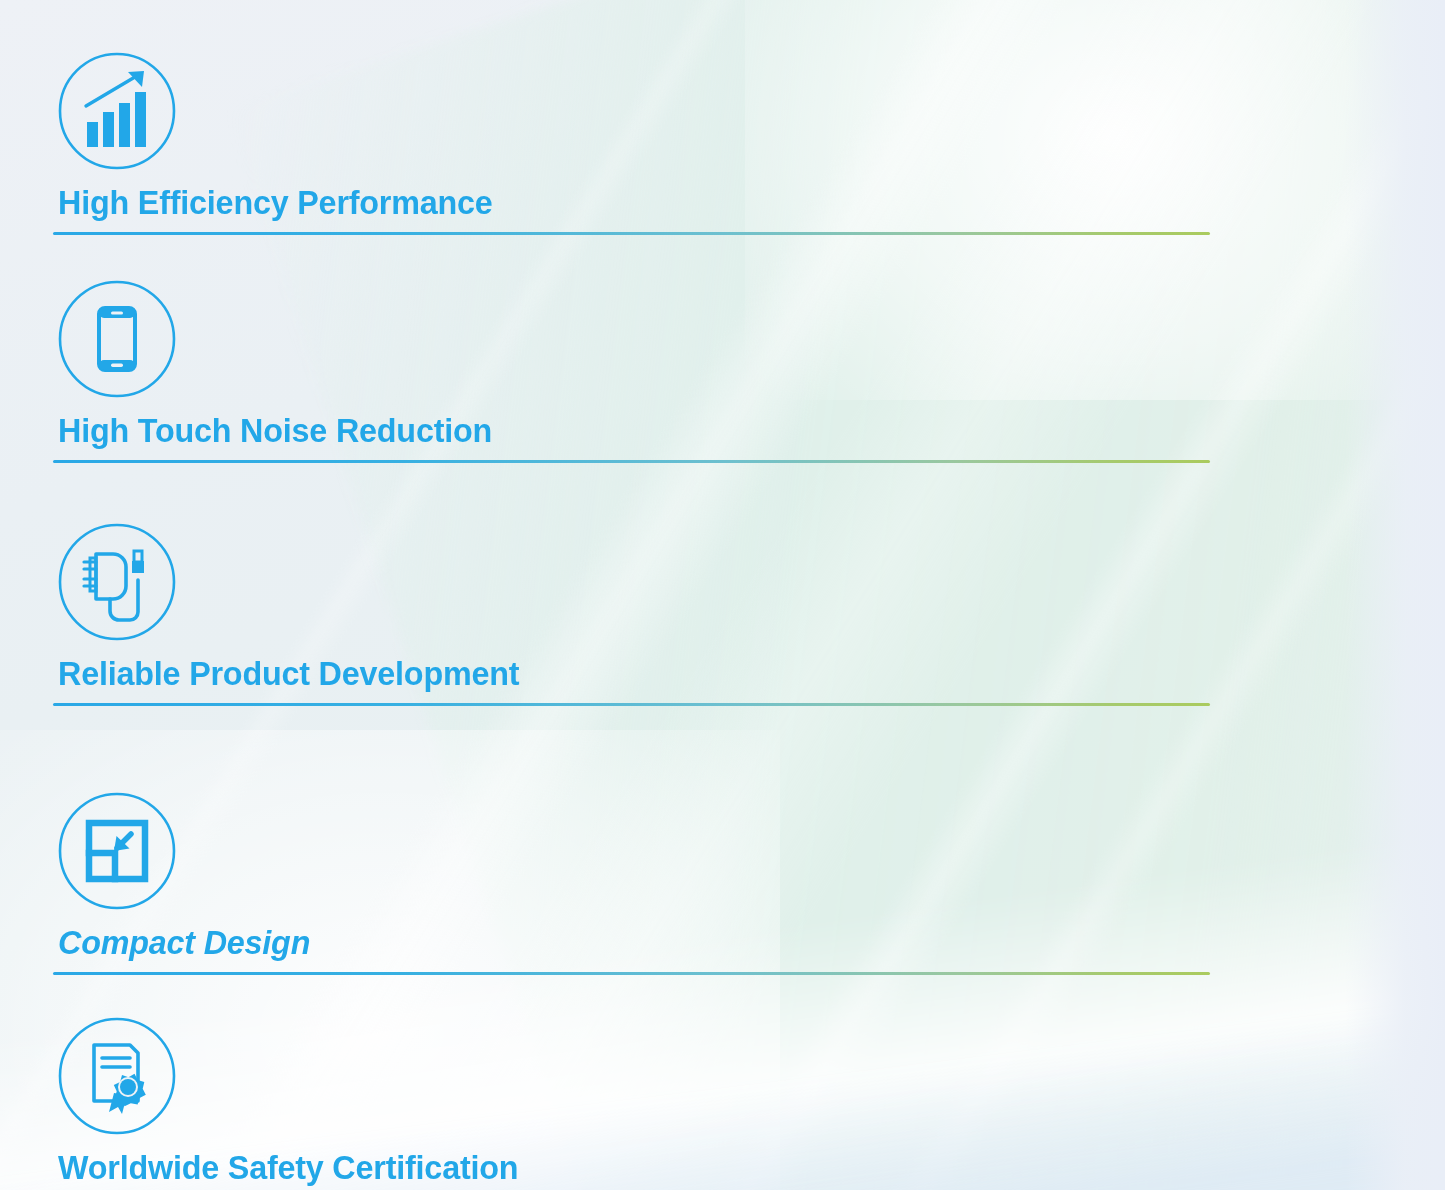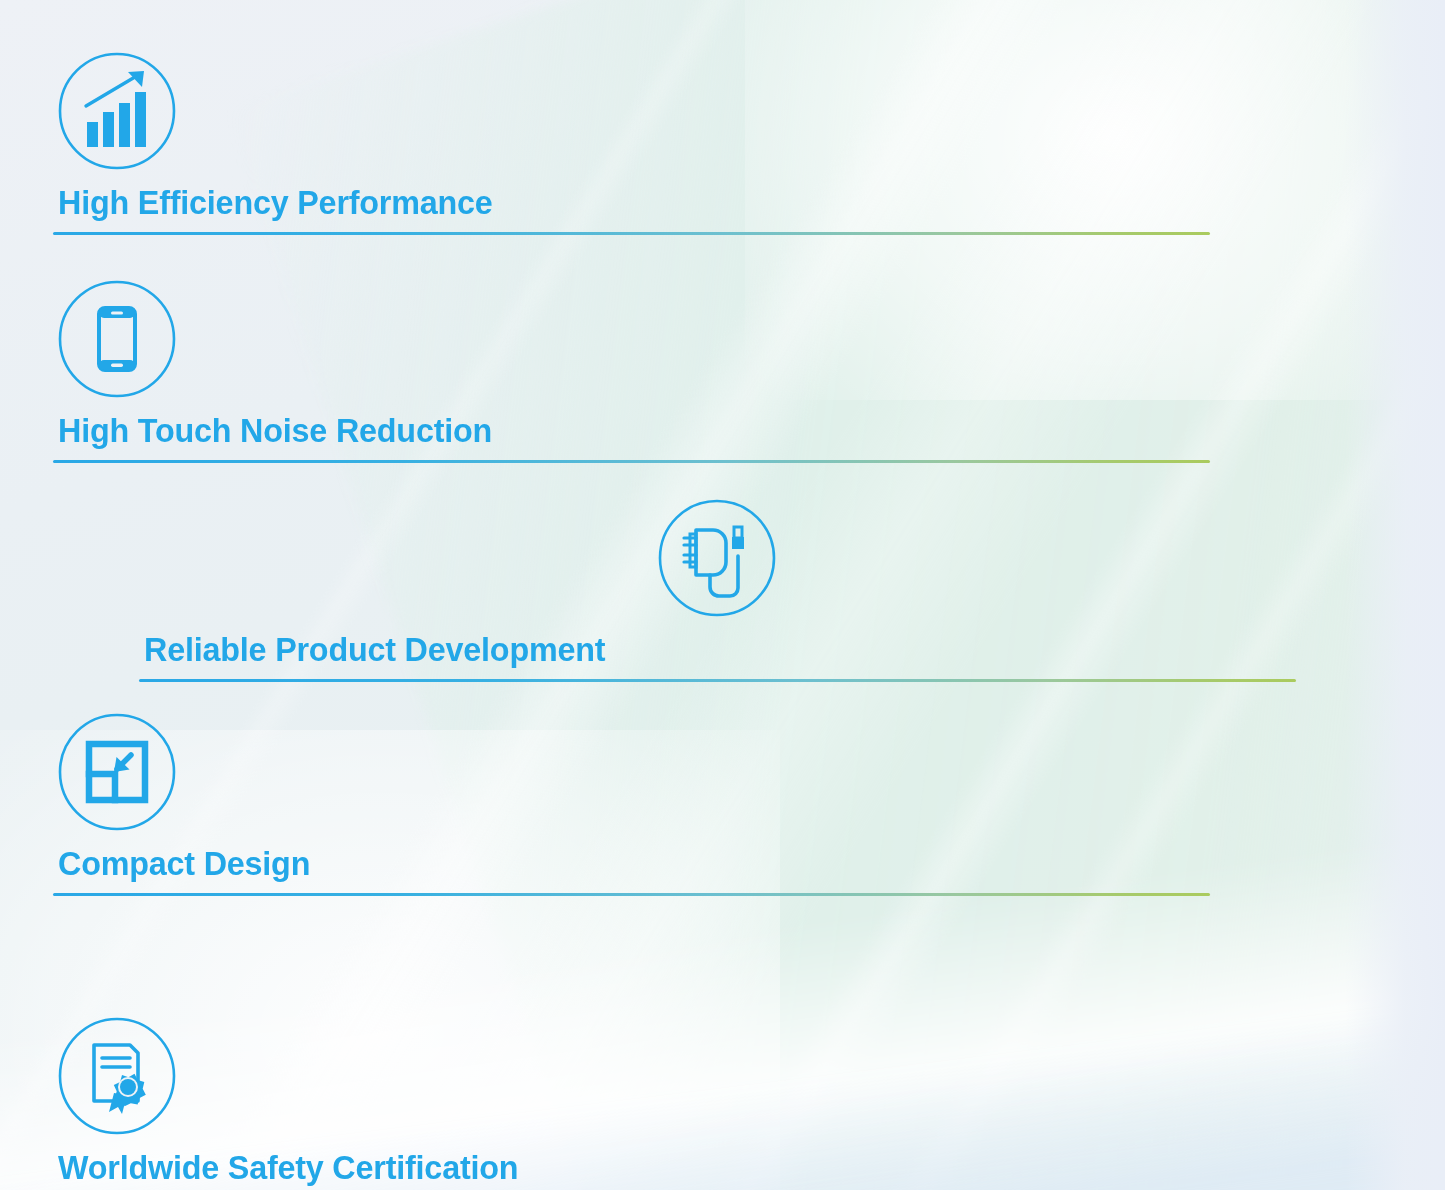--- a/index.html
+++ b/index.html
@@ -142,22 +142,22 @@
     position: absolute;
     left: 2px;
     top: -1px;
     color: #62676b;
     font-size: 25px;
   }
 
   
   .f0 { top: 48px; }
   .f1 { top: 276px; }
-  .f2 { top: 495px; align-items: center; }
-  .f3 { top: 709px; }
+  .f2 { top: 519px; }
+  .f3 { top: 788px; font-style: italic; }
   .f4 { top: 981px; margin-top: 32px; }
 </style>
 </head>
 <body>
 
 <div id="page">
 
   <div class="bg-layer bg-green"></div>
   <div class="bg-layer bg-glow-tr"></div>
   <div class="bg-layer bg-glow-bl"></div>

